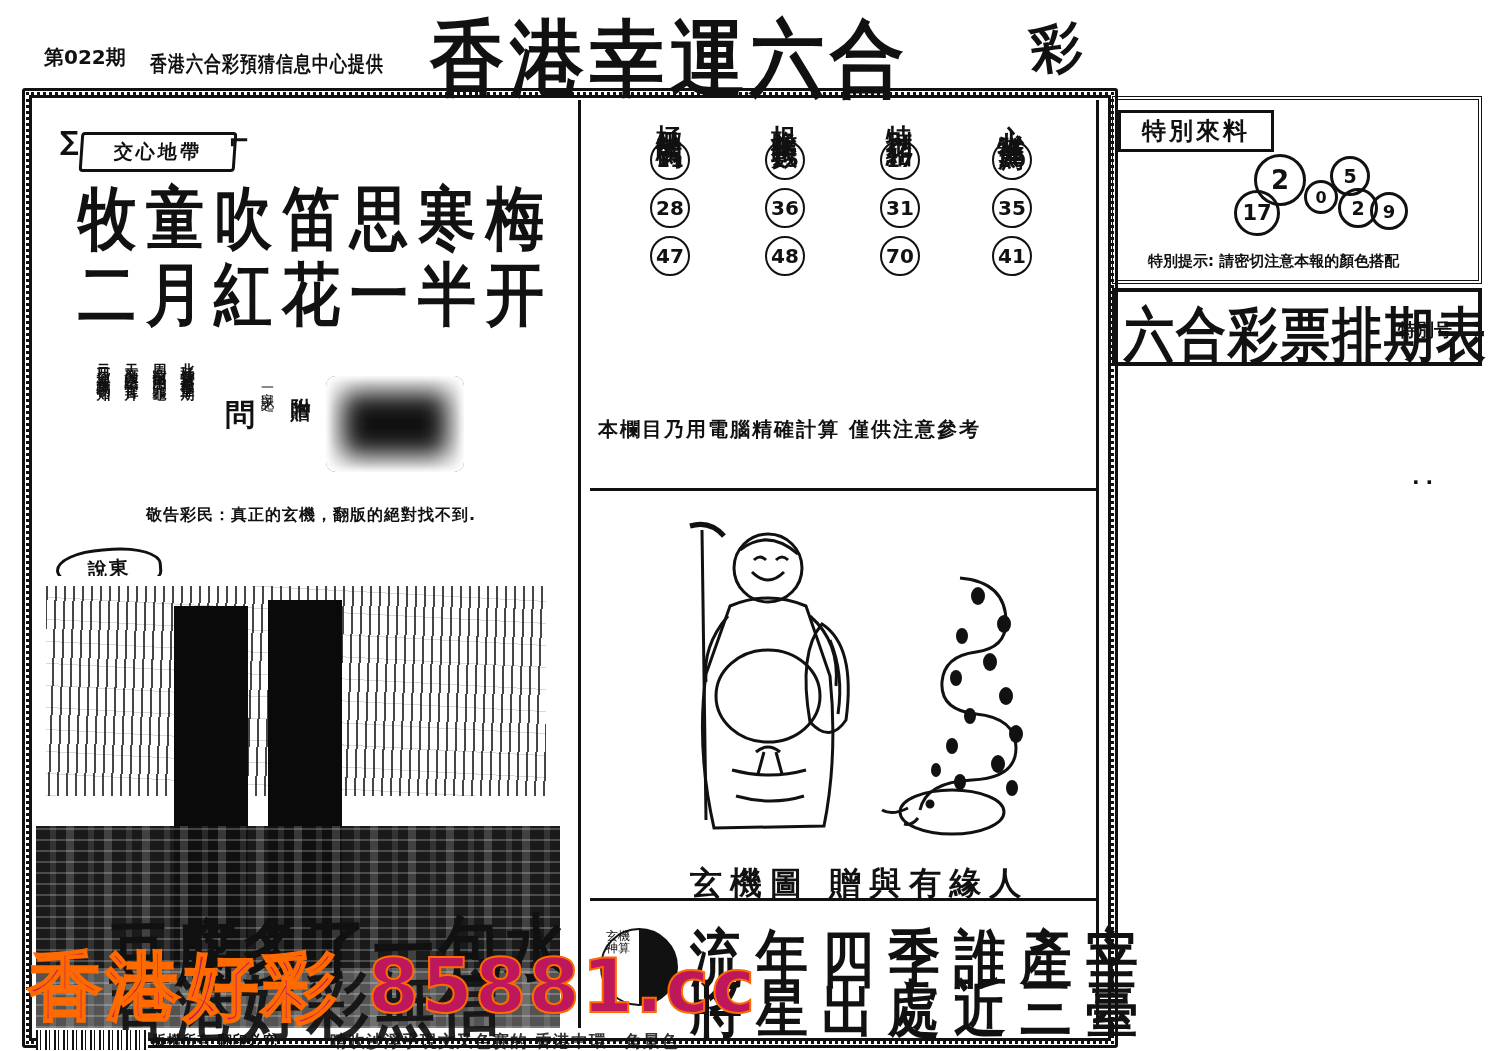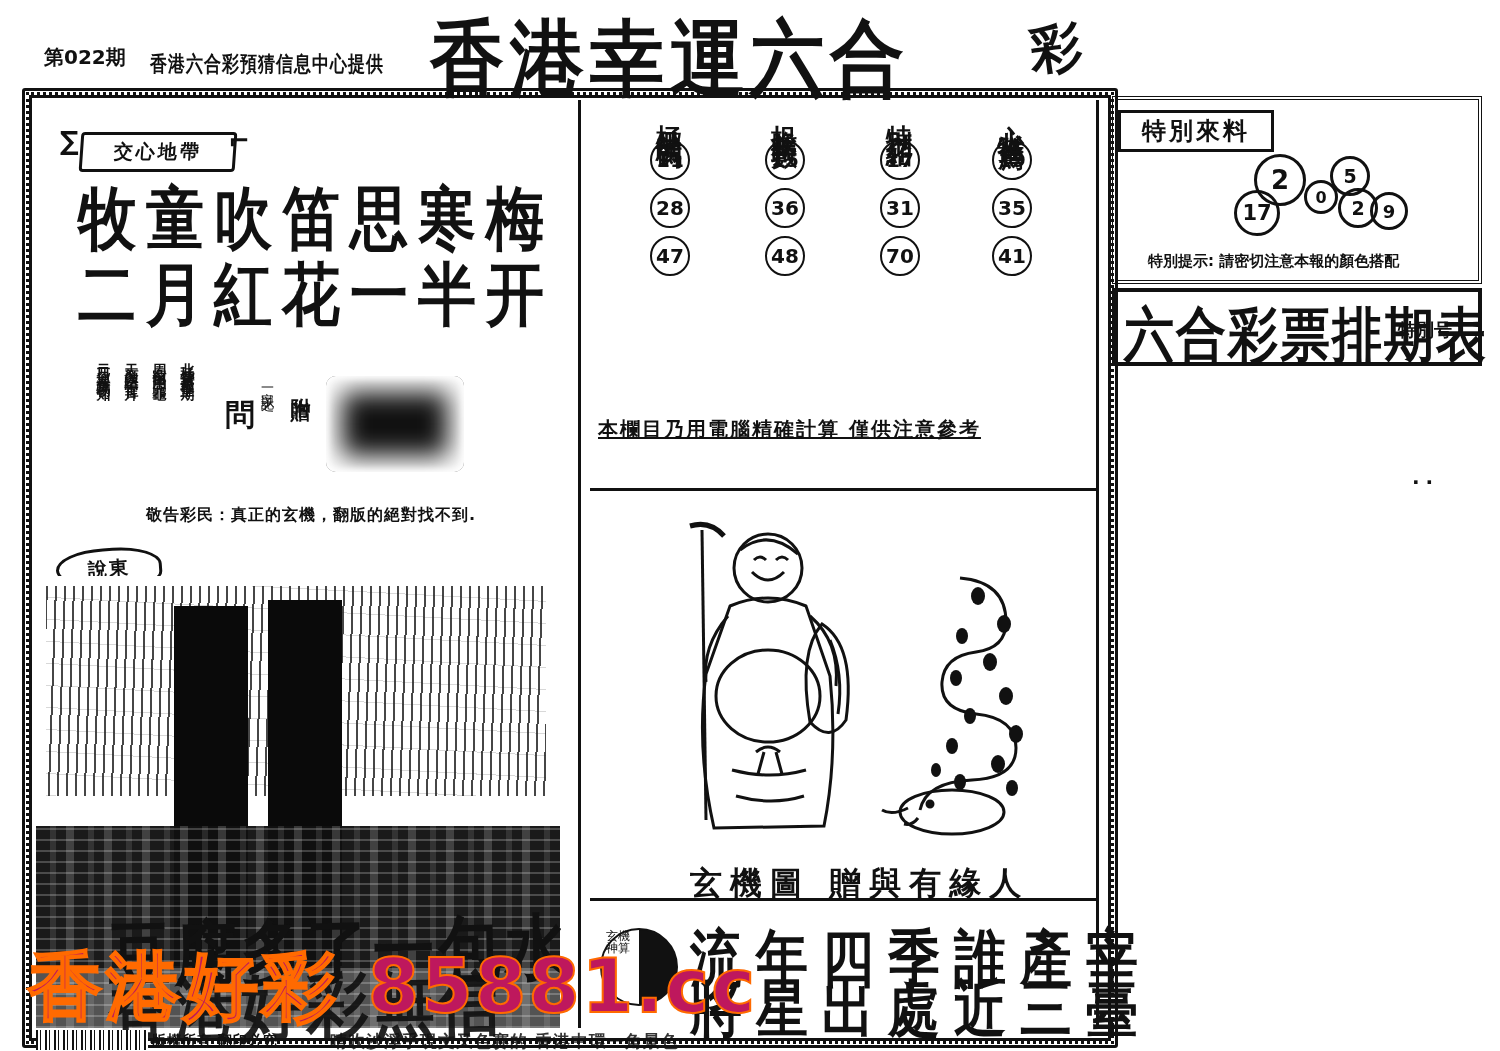--- a/index.html
+++ b/index.html
@@ -96,21 +96,21 @@
   .vline{position:absolute;background:#111;}
   .numpanel{position:absolute;left:590px;top:104px;width:505px;height:350px;}
   .numcol{position:absolute;top:0;width:120px;text-align:center;}
   .numhead{writing-mode:vertical-rl;text-orientation:upright;font-size:26px;
            font-weight:bold;letter-spacing:6px;margin:0 auto 12px;
            font-family:"DejaVu Serif",serif;}
   .ball{width:36px;height:36px;border:2px solid #111;border-radius:50%;
         margin:8px auto;display:flex;align-items:center;justify-content:center;
         font-size:20px;font-weight:bold;font-family:"DejaVu Sans",sans-serif;}
   .numnote{position:absolute;left:598px;top:416px;font-size:20px;font-weight:bold;
-           letter-spacing:2px;white-space:nowrap;text-decoration:underline;}
+           letter-spacing:2px;white-space:nowrap;}
 
   
   .budai{position:absolute;left:660px;top:520px;width:420px;height:350px;}
   .caption{position:absolute;left:690px;top:862px;font-size:32px;font-weight:bold;
            letter-spacing:8px;font-family:"DejaVu Serif",serif;white-space:nowrap;}
 
   .yinyang{position:absolute;left:600px;top:928px;width:74px;height:74px;
            border:2px solid #111;border-radius:50%;
            background:linear-gradient(90deg,#fff 50%,#111 50%);}
   .yy-t{position:absolute;left:606px;top:930px;font-size:12px;font-weight:normal;
@@ -228,21 +228,21 @@
 
     <div class="numcol" style="left:250px;">
       <div class="numhead">特別介紹</div>
       <div class="ball">17</div>
       <div class="ball">31</div>
       <div class="ball">70</div>
     </div>
 
     <div class="numcol" style="left:362px;">
       <div class="numhead">心水推薦</div>
-      <div class="ball">19</div>
+      <div class="ball">20</div>
       <div class="ball">35</div>
       <div class="ball">41</div>
     </div>
   </div>
   <div class="numnote">本欄目乃用電腦精確計算 僅供注意參考</div>
 
   <svg class="budai" viewBox="0 0 420 350">
     <g fill="none" stroke="#111" stroke-width="3">
 
       <line x1="42" y1="10" x2="46" y2="300"></line>

